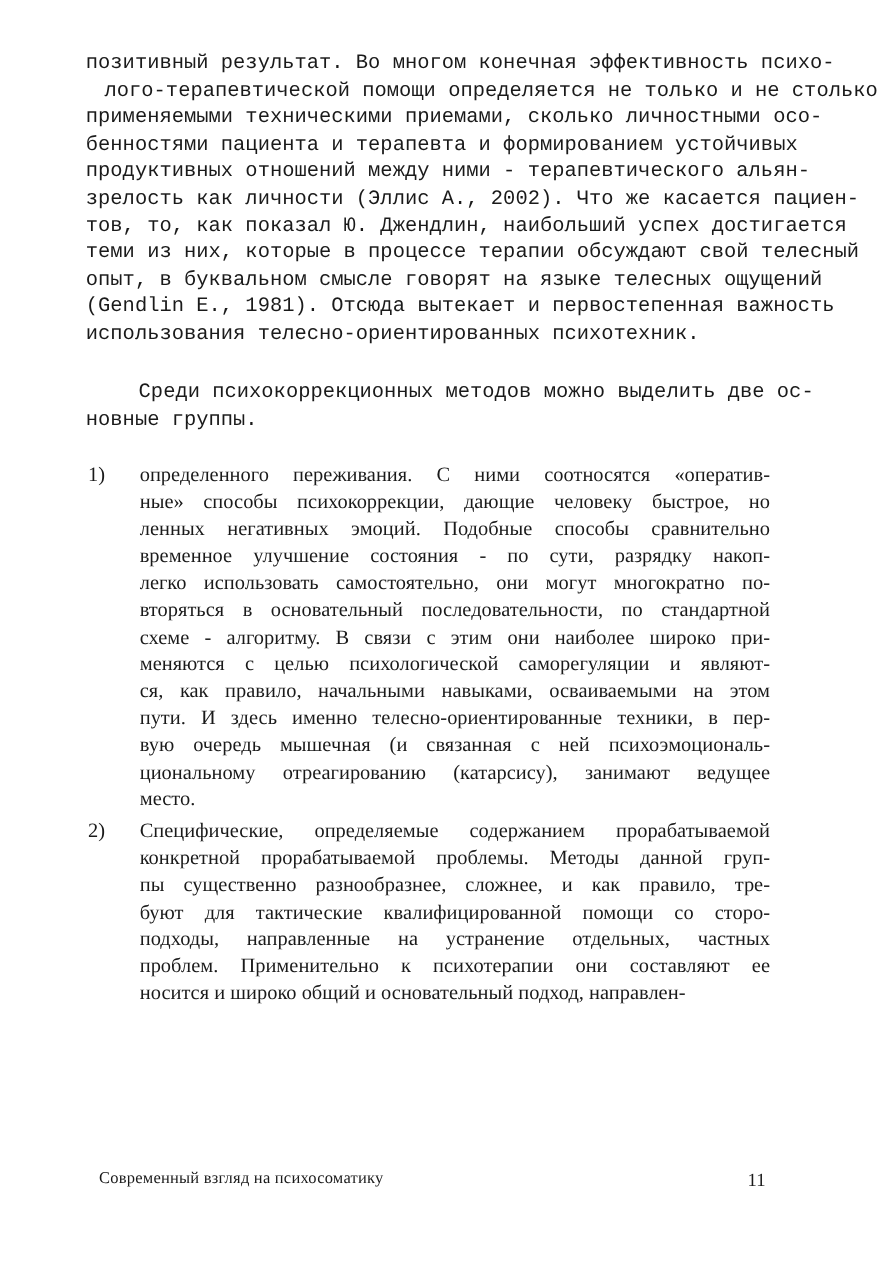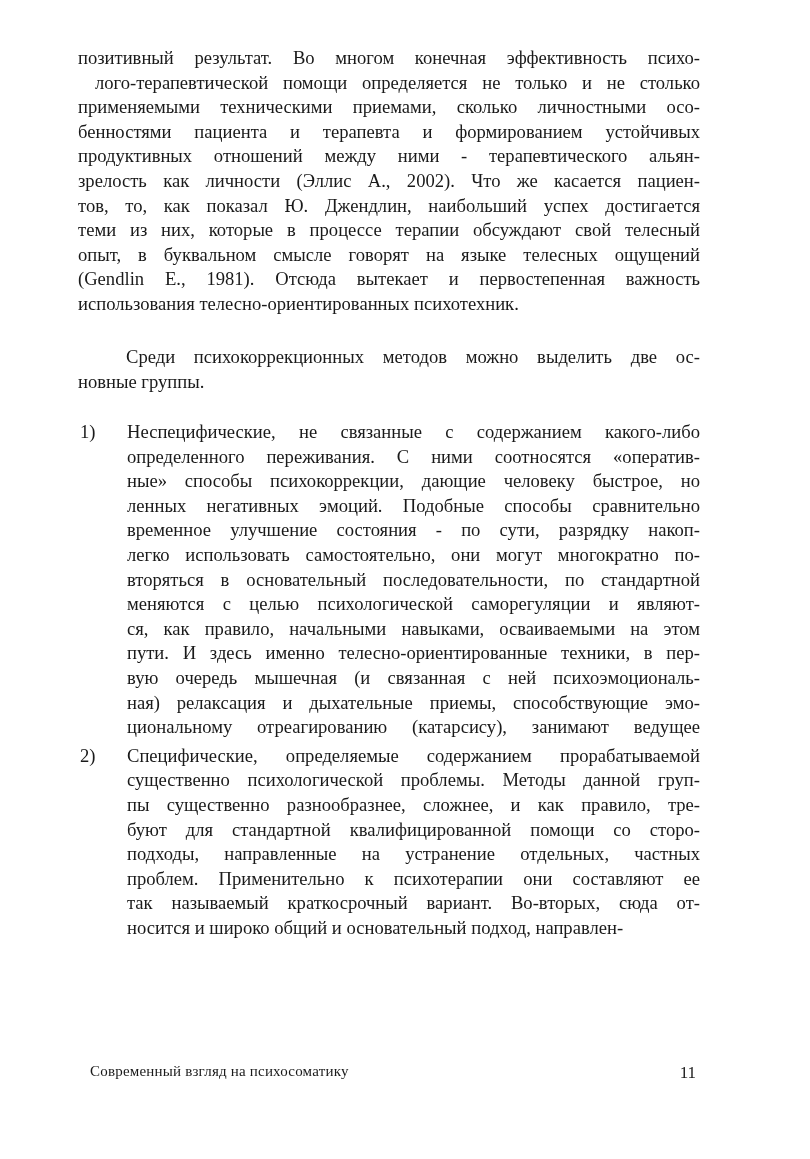--- a/index.html
+++ b/index.html
@@ -1,19 +1,19 @@
 <!DOCTYPE html>
 <html><head>
 <meta charset="utf-8">
 <style>
   html, body { margin: 0; padding: 0; background: #ffffff; }
   body { width: 810px; height: 1159px; position: relative; overflow: hidden;
          font-family: "Liberation Serif", "DejaVu Serif", serif; color: #1a1a1a; }
   .page { position: absolute; left: 0; top: 0; width: 810px; height: 1159px; }
-  .textblock { position: absolute; left: 78px; width: 622px; font-size: 18.6px; line-height: 24.6px; }
+  .textblock { position: absolute; left: 78px; width: 622px; font-size: 18.6px; line-height: 24.6px; font-family: Liberation Mono, monospace; }
   .line { display: block; height: 24.6px; white-space: nowrap; text-align: justify; text-align-last: justify; }
   .line.last { text-align-last: left; }
   .list { position: absolute; left: 78px; width: 622px; font-size: 18.6px; line-height: 24.6px; }
   .list-item { position: relative; }
   .list-num { position: absolute; left: 2px; top: 0; }
   .list-body { margin-left: 49px; width: 573px; }
   .footer { position: absolute; top: 1063px; left: 78px; width: 622px; font-size: 15px; height: 24px; }
   .footer-title { position: absolute; left: 12px; top: 0; letter-spacing: 0.2px; }
   .footer-page { position: absolute; right: 4px; top: 0; font-size: 17px; }
 </style>
@@ -38,45 +38,44 @@
 
   <div class="textblock" id="groups" style="top:345px;">
       <span class="line" style="padding-left: 48px;">Среди психокоррекционных методов можно выделить две ос-</span>
       <span class="line last">новные группы.</span>
     </div>
 
   <div class="list" id="list" style="top:420px;">
       <div class="list-item" style="margin-top: 0px;">
         <span class="list-num">1)</span>
         <div class="list-body">
-          <span class="line">Неспецифические, не связанные с содержанием какого-либо</span>
           <span class="line">определенного переживания. С ними соотносятся «оператив-</span>
           <span class="line">ные» способы психокоррекции, дающие человеку быстрое, но</span>
           <span class="line">ленных негативных эмоций. Подобные способы сравнительно</span>
           <span class="line">временное улучшение состояния - по сути, разрядку накоп-</span>
           <span class="line">легко использовать самостоятельно, они могут многократно по-</span>
           <span class="line">вторяться в основательный последовательности, по стандартной</span>
+          <span class="line">схеме - алгоритму. В связи с этим они наиболее широко при-</span>
           <span class="line">меняются с целью психологической саморегуляции и являют-</span>
           <span class="line">ся, как правило, начальными навыками, осваиваемыми на этом</span>
           <span class="line">пути. И здесь именно телесно-ориентированные техники, в пер-</span>
           <span class="line">вую очередь мышечная (и связанная с ней психоэмоциональ-</span>
-          <span class="line">ная) релаксация и дыхательные приемы, способствующие эмо-</span>
           <span class="line">циональному отреагированию (катарсису), занимают ведущее</span>
+          <span class="line last">место.</span>
         </div>
       </div>
       <div class="list-item" style="margin-top: 4px;">
         <span class="list-num">2)</span>
         <div class="list-body">
           <span class="line">Специфические, определяемые содержанием прорабатываемой</span>
-          <span class="line">существенно психологической проблемы. Методы данной груп-</span>
+          <span class="line">конкретной прорабатываемой проблемы. Методы данной груп-</span>
           <span class="line">пы существенно разнообразнее, сложнее, и как правило, тре-</span>
-          <span class="line">буют для стандартной квалифицированной помощи со сторо-</span>
+          <span class="line">буют для тактические квалифицированной помощи со сторо-</span>
           <span class="line">подходы, направленные на устранение отдельных, частных</span>
           <span class="line">проблем. Применительно к психотерапии они составляют ее</span>
-          <span class="line">так называемый краткосрочный вариант. Во-вторых, сюда от-</span>
           <span class="line last">носится и широко общий и основательный подход, направлен-</span>
         </div>
       </div>
     </div>
 
   <div class="footer">
     <span class="footer-title">Современный взгляд на психосоматику</span>
     <span class="footer-page">11</span>
   </div>
 

